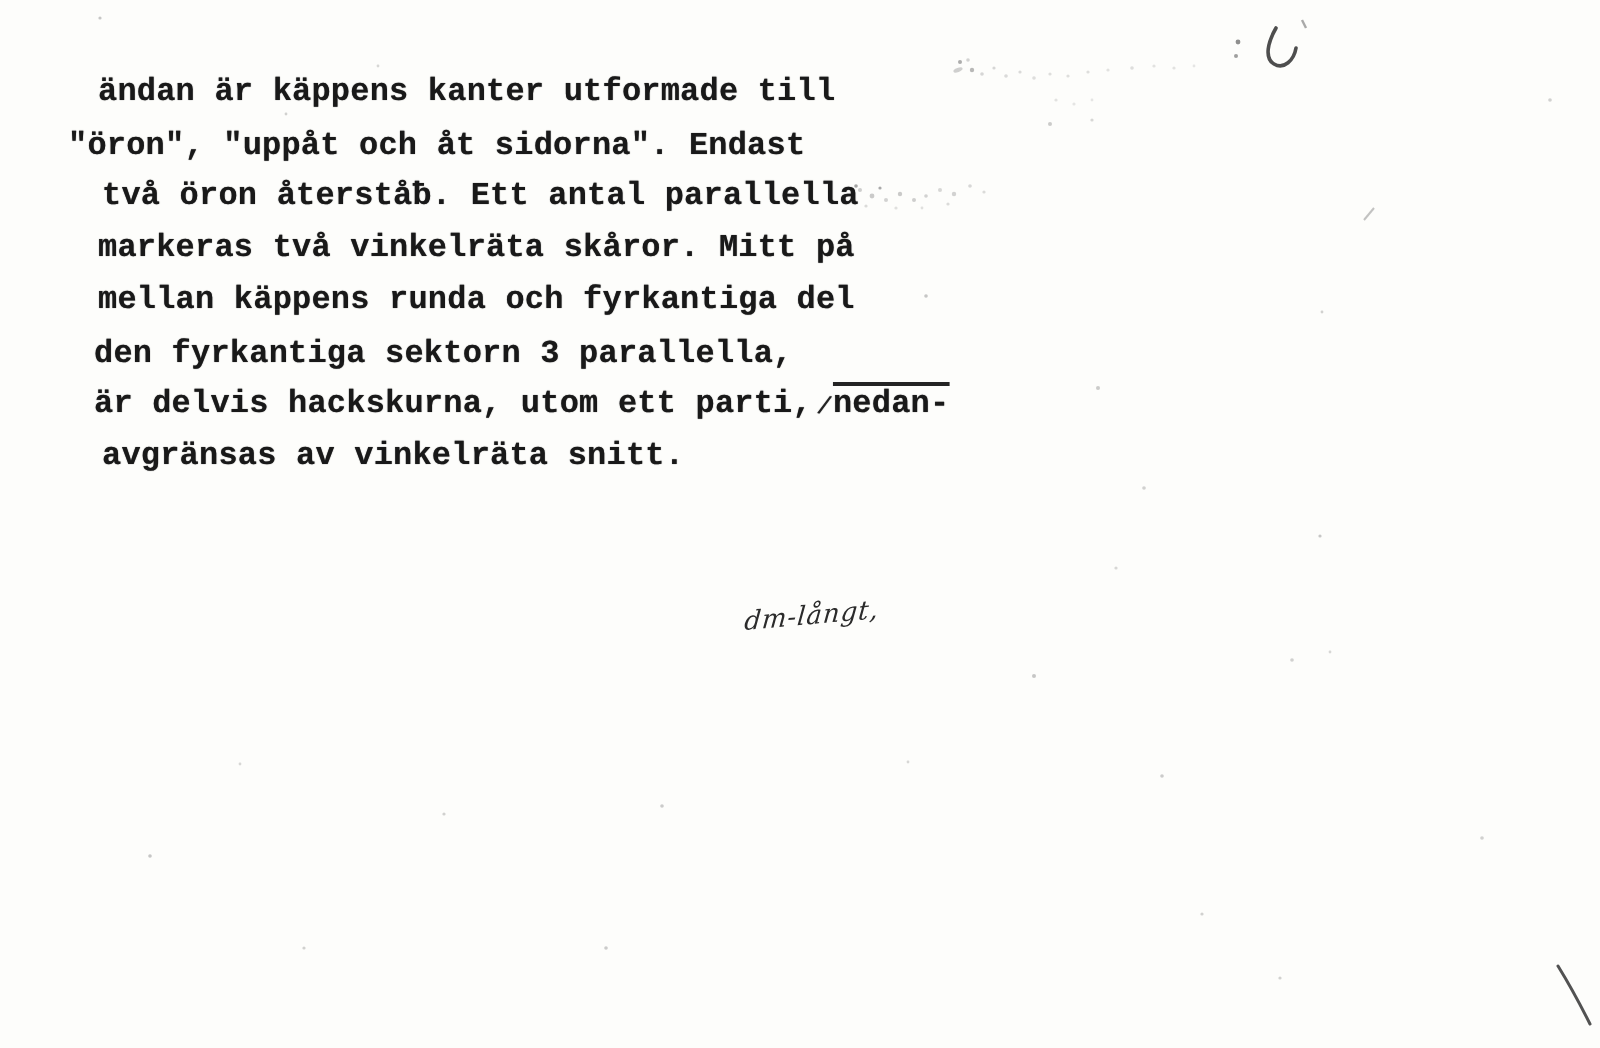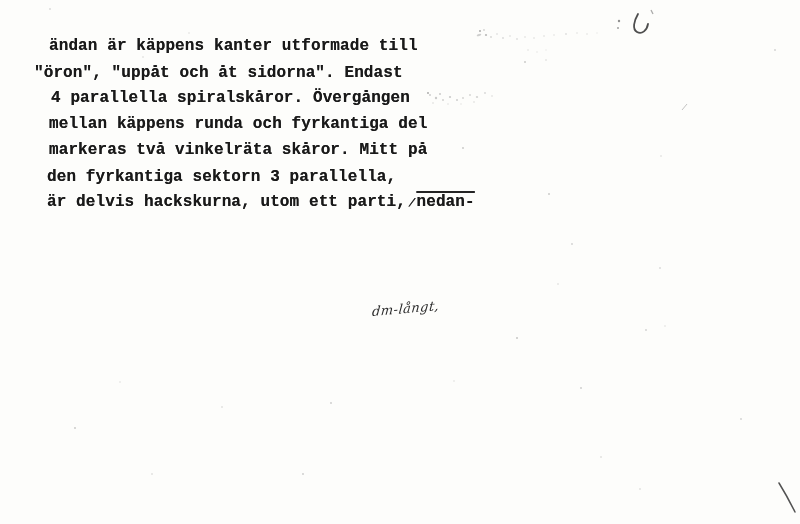--- a/index.html
+++ b/index.html
@@ -75,25 +75,26 @@
   }
 </style>
 </head>
 <body>
 
 <div class="page">
 
   <div class="textblock">
     <div class="tline">ändan är käppens kanter utformade till</div>
     <div class="tline">"öron", "uppåt och åt sidorna". Endast</div>
-    <div class="tline">4 parallella spiralskåror. Övergången</div>
+    <div class="tline">två öron återståƀ. Ett antal parallella</div>
+    <div class="tline">markeras två vinkelräta skåror. Mitt på</div>
     <div class="tline">mellan käppens runda och fyrkantiga del</div>
-    <div class="tline">markeras två vinkelräta skåror. Mitt på</div>
     <div class="tline">den fyrkantiga sektorn 3 parallella,</div>
     <div class="tline"><span>är delvis hackskurna, utom ett parti,</span><span class="insert-mark">∕</span><span class="overlined">nedan-</span></div>
+    <div class="tline">avgränsas av vinkelräta snitt.</div>
   </div>
 
   <div class="handnote">dm-långt,</div>
 
   <svg class="artifacts" width="800" height="524" viewBox="0 0 800 524">
 
     <g fill="#b0b0b0" stroke="none">
       <ellipse cx="479" cy="35" rx="2.4" ry="1" opacity="0.6" transform="rotate(-20 479 35)"></ellipse>
       <circle cx="480" cy="31" r="1" fill="#8a8a8a" opacity="0.7"></circle>
       <circle cx="486" cy="35" r="1.1" fill="#8a8a8a" opacity="0.6"></circle>

